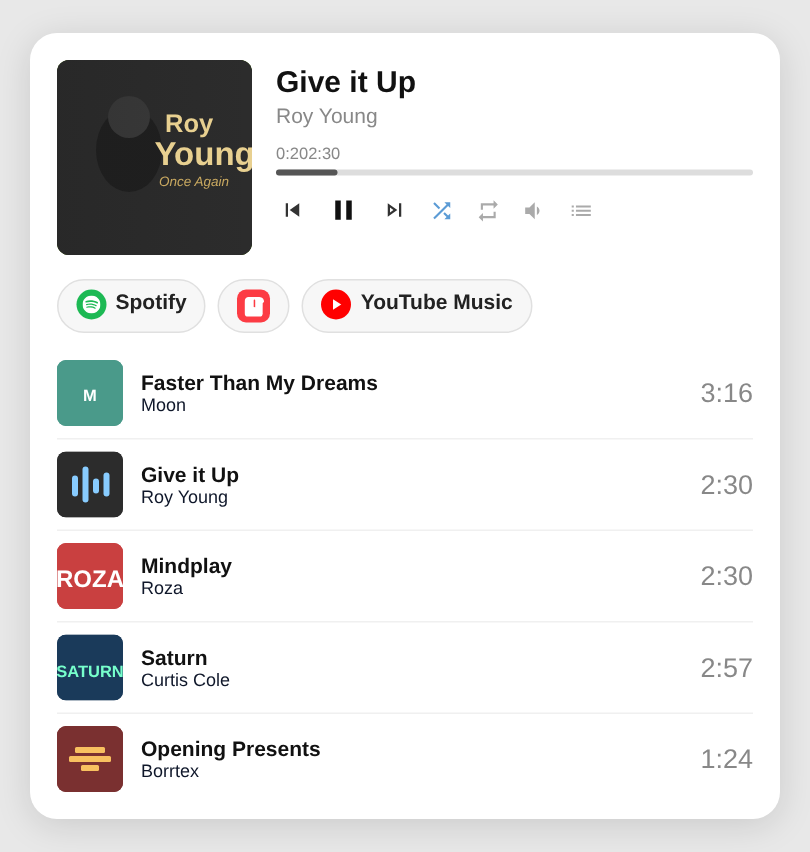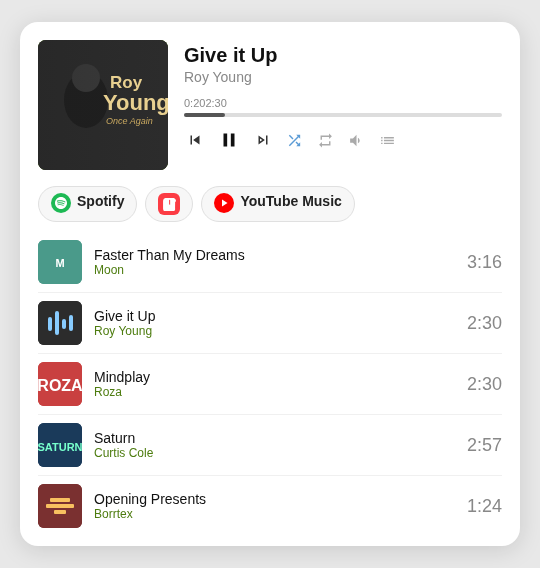--- a/index.html
+++ b/index.html
@@ -172,26 +172,26 @@
       justify-content: center;
       font-size: 8px;
       font-weight: bold;
       color: #fff;
     }
     .track-row-info {
       flex: 1;
     }
     .track-row-title {
       font-size: 14px;
-      font-weight: 400;
+      font-weight: 700;
       color: #111;
     }
     .track-row-artist {
       font-size: 12px;
-      color: #4d7c0f;
+      color: #0f172a;
     }
     .track-row-duration {
       font-size: 18px;
       color: #888;
       flex-shrink: 0;
     }
   </style>
 </head>
 <body>
 

